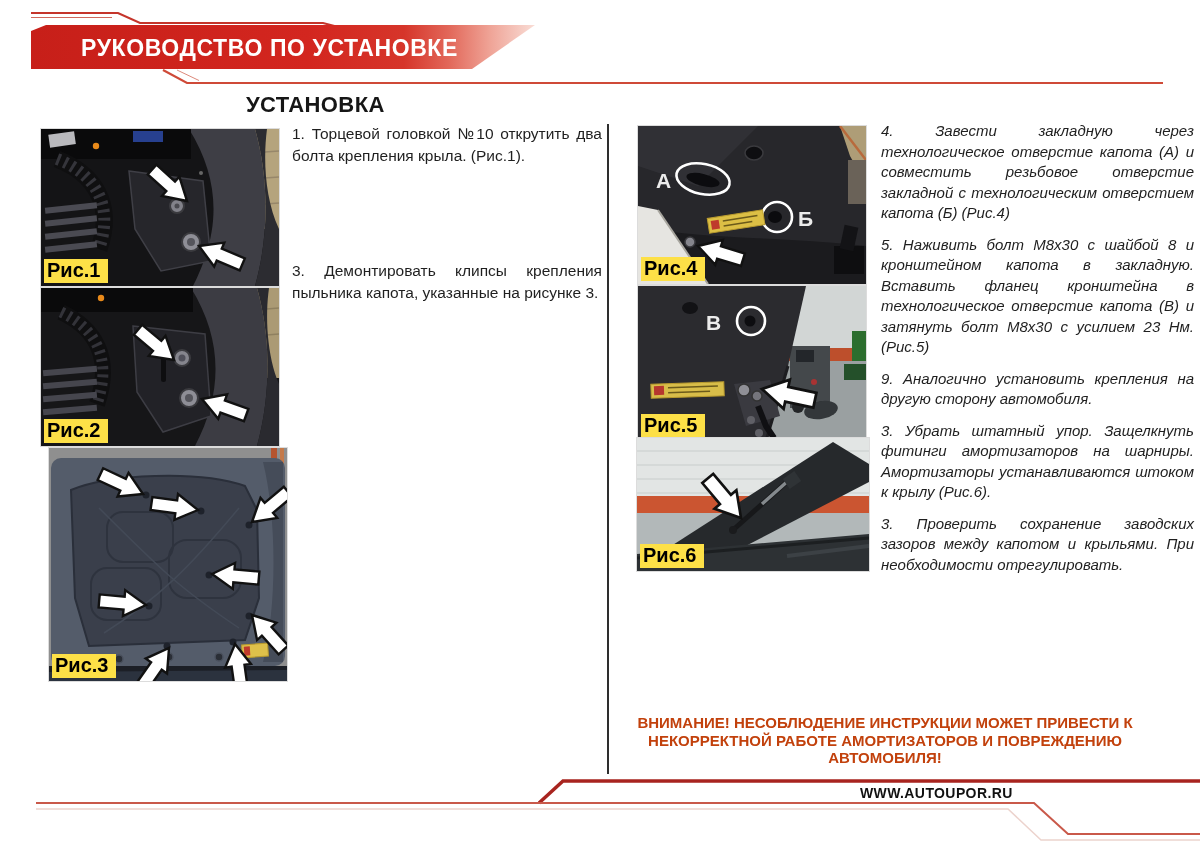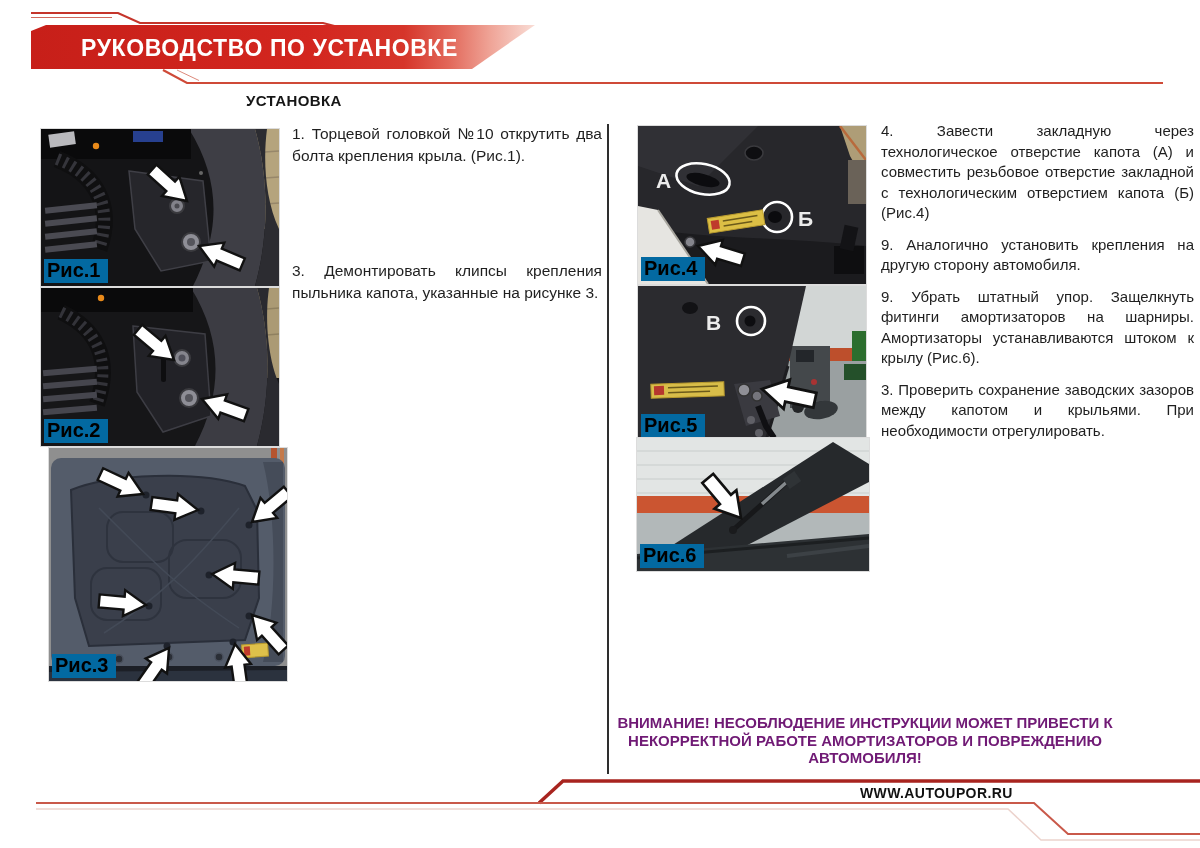--- a/index.html
+++ b/index.html
@@ -3,39 +3,39 @@
 <meta charset="utf-8">
 <style>
   html,body{margin:0;padding:0;background:#ffffff;}
   body{width:1200px;height:848px;position:relative;overflow:hidden;
        font-family:"Liberation Sans",sans-serif;color:#1f1f1f;}
   .abs{position:absolute;}
   
   #header-svg{left:0;top:0;}
   #banner-title{left:71px;top:35px;font-size:23px;font-weight:700;color:#ffffff;
                 letter-spacing:.6px;white-space:nowrap;margin-left:10px;}
-  #section-title{left:246px;top:92px;font-size:15px;font-weight:700;color:#161616;
+  #section-title{left:246px;top:92px;font-size:22px;font-weight:700;color:#161616;
                  letter-spacing:.4px;}
   
   .stepcol p{margin:0;text-align:justify;}
   #col-left{left:292px;top:123px;width:310px;font-size:15.5px;line-height:22px;}
   #col-left p:nth-child(1){margin-bottom:93px;}
   #col-left p:nth-child(2){margin-bottom:60px;}
-  #col-right{left:881px;top:121px;width:313px;font-size:15px;line-height:20.5px;}
+  #col-right{left:881px;top:121px;width:313px;font-size:15px;line-height:20.5px;font-style:italic;}
   #col-right p{margin-bottom:11px;}
   
   .photo{position:absolute;background:#1b1b1d;border:1px solid #dcdcdc;overflow:hidden;}
   .photo svg{display:block;}
-  .figlabel{position:absolute;left:3px;bottom:3px;background:#0369a1;color:#000;
+  .figlabel{position:absolute;left:3px;bottom:3px;background:#fde047;color:#000;
             font-weight:700;font-size:20px;line-height:23px;padding:0 8px 1px 3px;}
   
   #divider{left:607px;top:124px;width:2px;height:650px;background:#2e2e2e;}
   
-  #warning{left:586px;top:714px;width:558px;text-align:center;font-weight:700;
-           font-size:15px;line-height:17.5px;color:#701a75;}
+  #warning{left:606px;top:714px;width:558px;text-align:center;font-weight:700;
+           font-size:15px;line-height:17.5px;color:#c2410c;}
   #website{left:860px;top:785px;font-size:14px;font-weight:700;color:#111;
            letter-spacing:.4px;white-space:nowrap;}
   #footer-svg{left:0;top:755px;}
 </style>
 </head>
 <body>
 
 <svg width="0" height="0" style="position:absolute">
   <defs>
     <polygon id="arrowShape" points="0,0 -22,13 -22,6.5 -47,6.5 -47,-6.5 -22,-6.5 -22,-13" fill="#ffffff" stroke="#111111" stroke-width="2.4"></polygon>
@@ -64,22 +64,23 @@
 <div id="section-title" class="abs">УСТАНОВКА</div>
 <div id="divider" class="abs"></div>
 
 <div id="col-left" class="abs stepcol">
   <p>1. Торцевой головкой №10 открутить два болта крепления крыла. (Рис.1).</p>
   <p>3. Демонтировать клипсы крепления пыльника капота, указанные на рисунке 3.</p>
 </div>
 
 <div id="col-right" class="abs stepcol">
   <p>4. Завести закладную через технологическое отверстие капота (А) и совместить резьбовое отверстие закладной с технологическим отверстием капота (Б) (Рис.4)</p>
+  <p>5. Наживить болт М8х30 с шайбой 8 и кронштейном капота в закладную. Вставить фланец кронштейна в технологическое отверстие капота (В) и затянуть болт М8х30 с усилием 23 Нм. (Рис.5)</p>
   <p>9. Аналогично установить крепления на другую сторону автомобиля.</p>
-  <p>9. Убрать штатный упор. Защелкнуть фитинги амортизаторов на шарниры. Амортизаторы устанавливаются штоком к крылу (Рис.6).</p>
+  <p>3. Убрать штатный упор. Защелкнуть фитинги амортизаторов на шарниры. Амортизаторы устанавливаются штоком к крылу (Рис.6).</p>
   <p>3. Проверить сохранение заводских зазоров между капотом и крыльями. При необходимости отрегулировать.</p>
 </div>
 
 <div class="photo" style="left:40px;top:128px;width:238px;height:157px">
   <svg width="238" height="157" viewBox="0 0 238 157">
     <rect width="238" height="157" fill="#141416"></rect>
     <rect x="184" y="0" width="54" height="100" fill="#b5a47d"></rect>
     <g stroke="#97876a" stroke-width="1.5">
       <line x1="184" y1="26" x2="238" y2="22"></line>
         <line x1="184" y1="52" x2="238" y2="48"></line>

